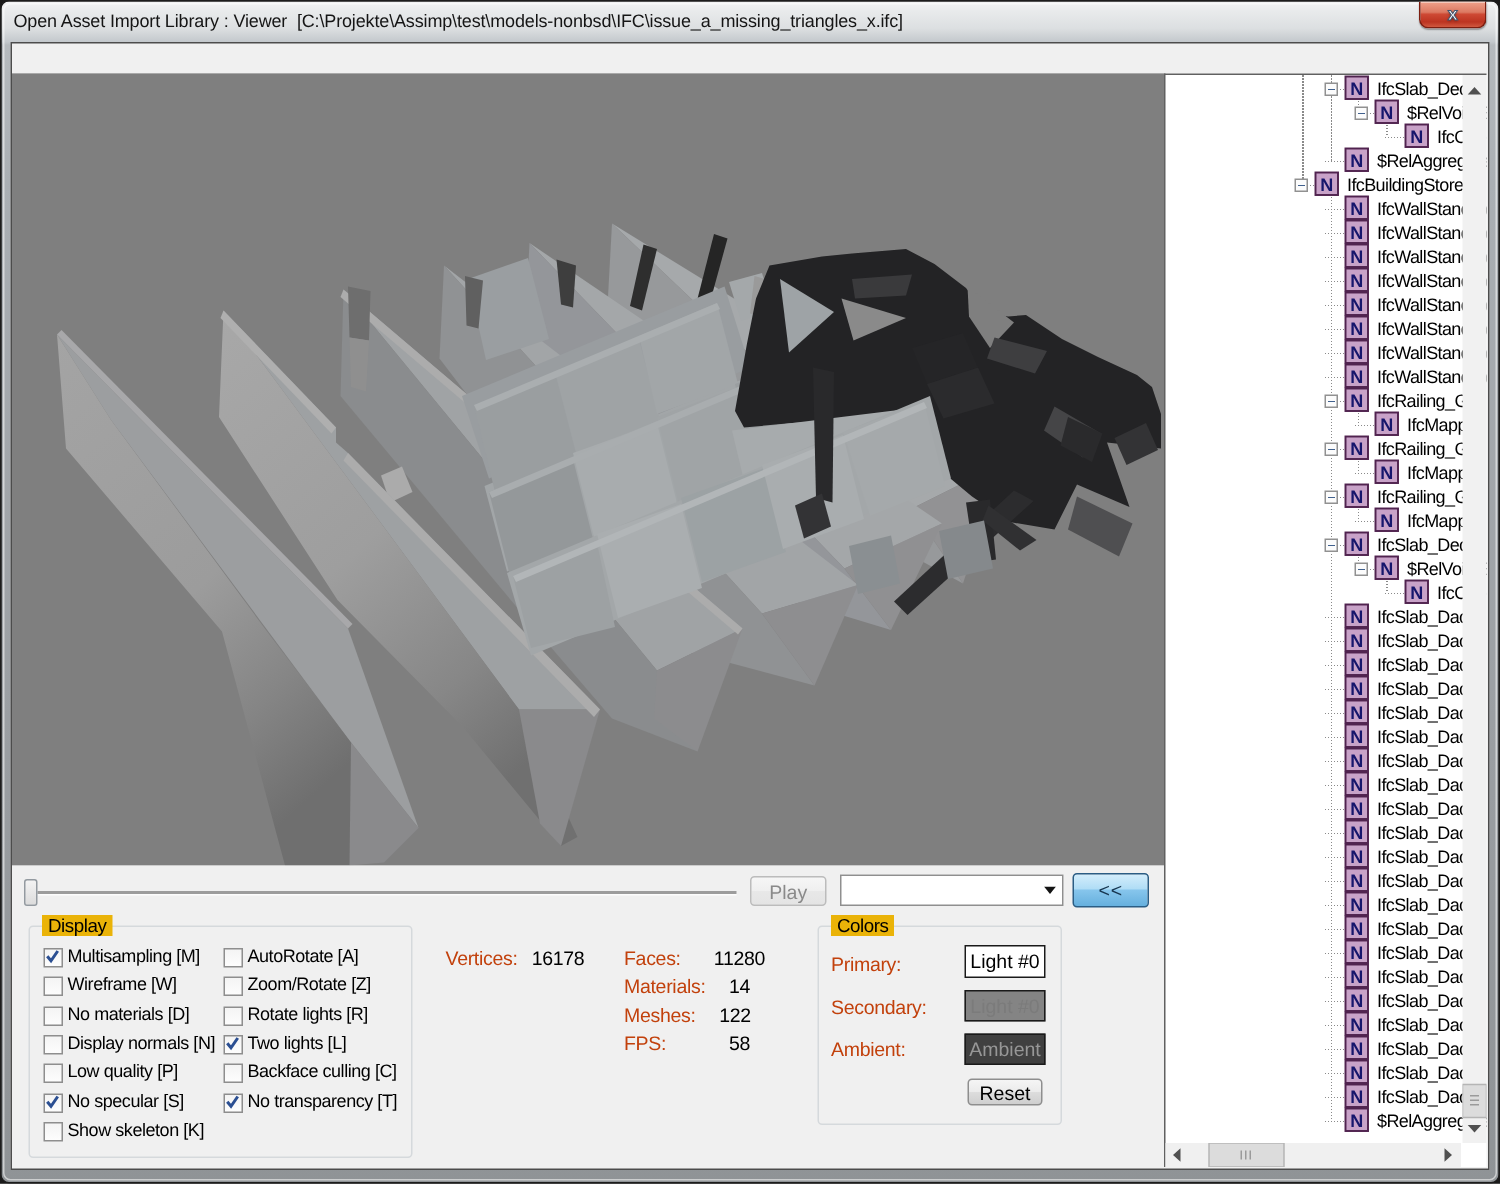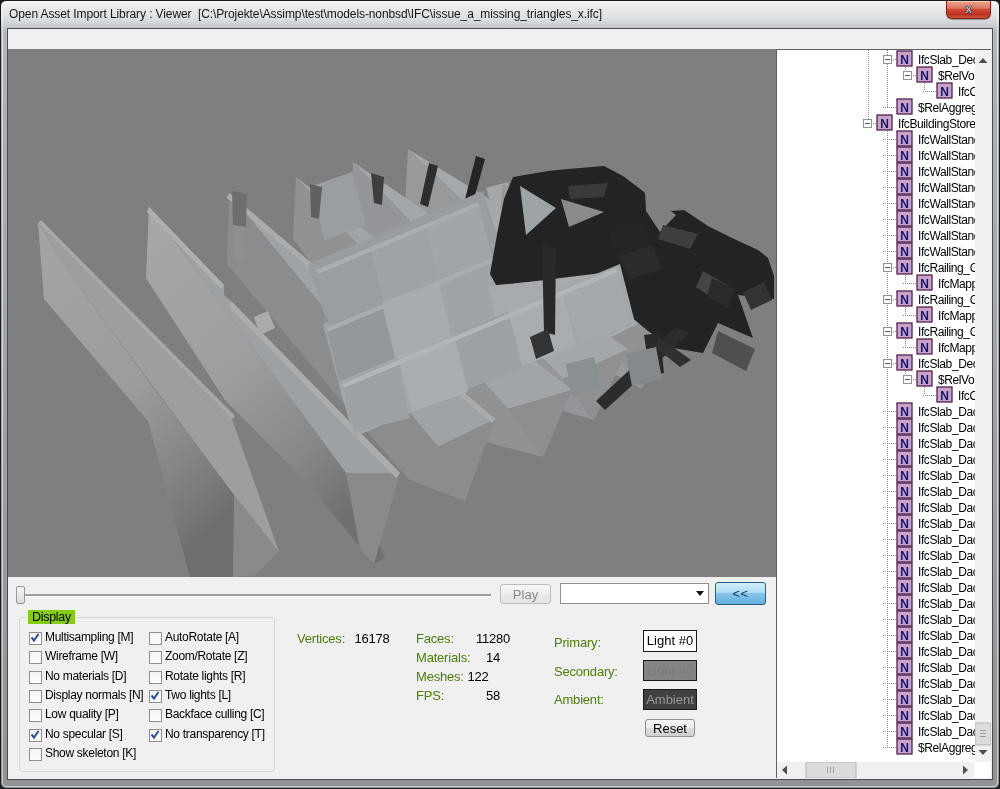--- a/index.html
+++ b/index.html
@@ -14,25 +14,25 @@
 #closebtn span{position:absolute;left:0;right:0;top:1px;text-align:center;font-size:12px;font-weight:bold;color:#fff;-webkit-text-stroke:0.7px #44556e;text-shadow:0 1px 2px rgba(0,0,0,.5)}
 #client{position:absolute;left:7px;top:28px;width:986px;height:752px;background:#f0f0f0;border:1px solid #4c4c4c}
 #menubar{position:absolute;left:0;top:0;width:984px;height:20px;background:linear-gradient(180deg,#ffffff 0%,#f6f7f9 40%,#e8ebf1 85%,#e2e6ee 100%)}
 .mi{position:absolute;top:4px;font-size:12px;letter-spacing:-0.4px;color:#0a0a0a}
 #viewport{position:absolute;left:0px;top:20px;width:768px;height:528px;background:#7f7f7f}
 #treepanel{position:absolute;left:768px;top:20px;width:215px;height:729px;background:#ffffff;border-left:1px solid #606060;border-top:1px solid #606060}
 #vscroll{position:absolute;right:0px;top:0px;width:16px;height:712px;background:#f1f1f1}
 #hscroll{position:absolute;left:0px;bottom:0px;width:197px;height:16px;background:#f0f0f0}
 #bottom{position:absolute;left:0px;top:548px;width:768px;height:152px;background:#f0f0f0}
 .gb{position:absolute;border:1px solid #d5d9dc;border-radius:3px}
-.gb>span{position:absolute;left:8px;top:-8px;background:#84cc16;padding:0 4px;font-size:12.5px;letter-spacing:-0.3px;color:#000}
+.gb>span{position:absolute;left:8px;top:-8px;background:#eab308;padding:0 4px;font-size:12.5px;letter-spacing:-0.3px;color:#000}
 .cb{position:absolute;width:13px;height:13px;background:linear-gradient(180deg,#f4f4f4,#fdfdfd);border:1px solid #8e8e8e}
 .cb svg{position:absolute;left:0px;top:0px}
 .lab{position:absolute;font-size:12px;letter-spacing:-0.3px;color:#000;white-space:pre}
-.sl{position:absolute;font-size:13px;letter-spacing:-0.2px;color:#4d7c0f;white-space:pre}
+.sl{position:absolute;font-size:13px;letter-spacing:-0.2px;color:#c2410c;white-space:pre}
 .sv{position:absolute;font-size:13px;letter-spacing:-0.2px;color:#000;white-space:pre;text-align:center}
 .btn{position:absolute;border-radius:3px;font-size:13px;text-align:center}
 </style></head><body>
 <div id="frame"></div>
 <div id="title">Open Asset Import Library : Viewer  [C:\Projekte\Assimp\test\models-nonbsd\IFC\issue_a_missing_triangles_x.ifc]</div>
 <div id="closebtn">
     <span>x</span>
   </div>
 <div id="client">
 
@@ -410,23 +410,26 @@
         </svg>
       </div>
       <div class="lab" style="left:157px;top:149.64999999999998px">No transparency [T]</div>
       <div class="sl" style="left:289px;top:54px">Vertices:</div>
       <div class="sv" style="left:334px;top:54px;width:60px">16178</div>
       <div class="sl" style="left:408px;top:54px">Faces:</div>
       <div class="sv" style="left:455px;top:54px;width:60px">11280</div>
       <div class="sl" style="left:408px;top:73px">Materials:</div>
       <div class="sv" style="left:455px;top:73px;width:60px">14</div>
       <div class="sl" style="left:408px;top:92px">Meshes:</div>
-      <div class="sv" style="left:440px;top:92px;width:60px">122</div>
+      <div class="sv" style="left:452px;top:92px;width:60px">122</div>
       <div class="sl" style="left:408px;top:111px">FPS:</div>
       <div class="sv" style="left:455px;top:111px;width:60px">58</div>
+      <div class="gb" style="left:537px;top:40px;width:163px;height:133px">
+        <span>Colors</span>
+      </div>
       <div class="sl" style="left:546px;top:58px">Primary:</div>
       <div class="sl" style="left:546px;top:87px">Secondary:</div>
       <div class="sl" style="left:546px;top:115px">Ambient:</div>
       <div class="btn" style="left:635px;top:53px;width:54px;height:22px;border:1px solid #1a1a1a;background:#fff;color:#000;line-height:20px;border-radius:0">Light #0</div>
       <div class="btn" style="left:635px;top:83px;width:54px;height:21px;border:1px solid #1a1a1a;background:#848484;color:#7b7b7b;line-height:19px;border-radius:0">Light #0</div>
       <div class="btn" style="left:635px;top:112px;width:54px;height:21px;border:1px solid #1a1a1a;background:#404040;color:#979797;line-height:19px;border-radius:0">Ambient</div>
       <div class="btn" style="left:637px;top:142px;width:50px;height:18px;border:1px solid #8e8e8e;background:linear-gradient(180deg,#f5f5f5,#ebebeb 49%,#dddddd 50%,#cfcfcf);color:#000;line-height:17px">Reset</div>
     </div>
 
 </div>

